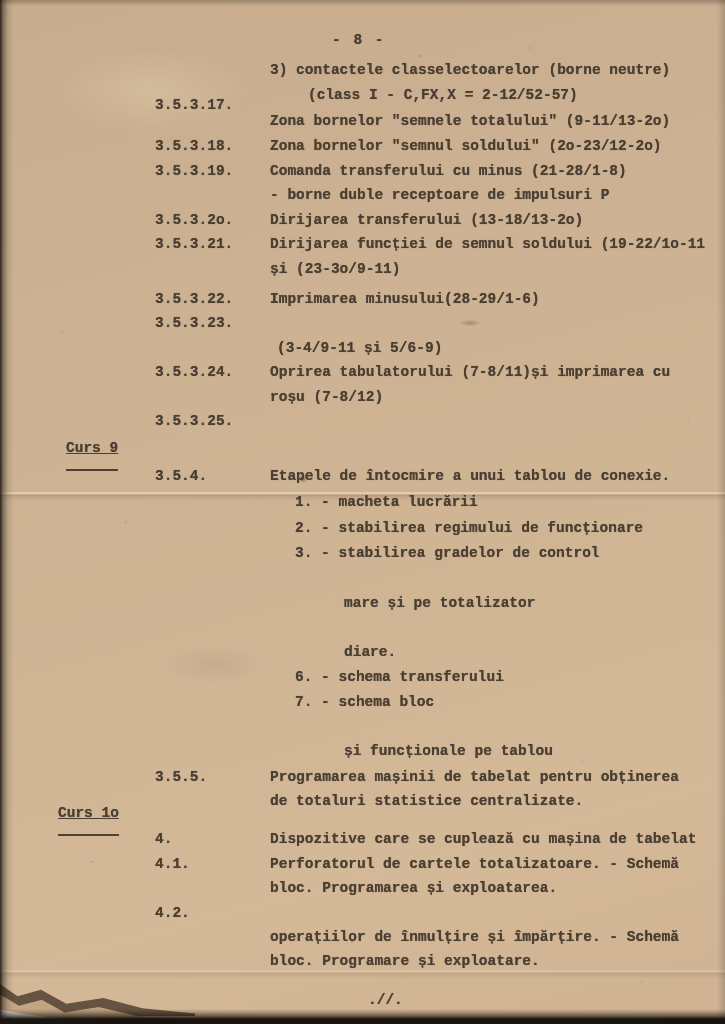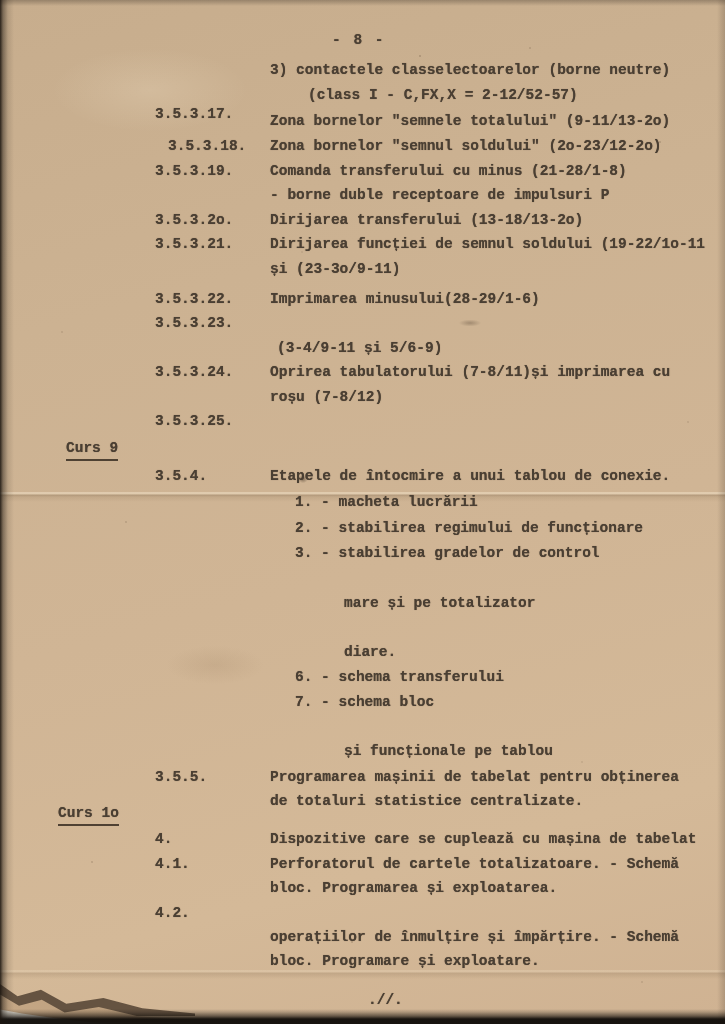--- a/index.html
+++ b/index.html
@@ -11,21 +11,21 @@
       radial-gradient(140px 60px at 150px 90px, rgba(255,242,218,.18), transparent 70%),
       radial-gradient(70px 28px at 215px 665px, rgba(130,100,70,.12), transparent 70%),
       linear-gradient(165deg,#c7ad8d 0%,#ccb292 28%,#d0b595 55%,#d4b998 80%,#cfb292 100%);
     font-family:"Liberation Mono","DejaVu Sans Mono",monospace;
     font-weight:bold;
     font-size:14.5px;
     color:#4a3f33;
     text-shadow:0 0 0.7px rgba(74,60,46,.85);
   }
   .line{position:absolute;white-space:pre;line-height:1.2;}
-  .heading{border-bottom:2px solid rgba(64,52,40,.9);padding-bottom:2px;}
+  .heading{border-bottom:2px solid rgba(64,52,40,.9);padding-bottom:12px;text-decoration:underline;}
   .pgnum{letter-spacing:2px;}
   
   .speckles{position:absolute;inset:0;pointer-events:none;background-image:
     radial-gradient(2px 2px at 420px 56px, rgba(90,70,50,.45), transparent 70%),
     radial-gradient(2px 2px at 660px 142px, rgba(90,70,50,.38), transparent 70%),
     radial-gradient(1.5px 1.5px at 62px 332px, rgba(90,70,50,.4), transparent 70%),
     radial-gradient(2px 2px at 126px 522px, rgba(90,70,50,.32), transparent 70%),
     radial-gradient(1.5px 1.5px at 688px 422px, rgba(90,70,50,.38), transparent 70%),
     radial-gradient(2px 2px at 352px 942px, rgba(90,70,50,.4), transparent 70%),
     radial-gradient(1.5px 1.5px at 582px 762px, rgba(90,70,50,.33), transparent 70%),
@@ -66,24 +66,24 @@
   <div class="crease crease1"></div>
   <div class="crease crease2"></div>
   <div class="edge-top"></div>
   <div class="edge-right"></div>
 
   <div class="line pgnum" style="top:32px;left:332px">- 8 -</div>
 
   <div class="line" style="top:62px;left:270px">3) contactele classelectoarelor (borne neutre)</div>
   <div class="line" style="top:87px;left:308px">(class I - C,FX,X = 2-12/52-57)</div>
 
-  <div class="line" style="top:106px;left:155px">3.5.3.17.</div>
+  <div class="line" style="top:97px;left:155px">3.5.3.17.</div>
   <div class="line" style="top:113px;left:270px">Zona bornelor "semnele totalului" (9-11/13-2o)</div>
 
-  <div class="line" style="top:138px;left:168px">3.5.3.18.</div>
+  <div class="line" style="top:138px;left:155px">3.5.3.18.</div>
   <div class="line" style="top:138px;left:270px">Zona bornelor "semnul soldului" (2o-23/12-2o)</div>
 
   <div class="line" style="top:163px;left:155px">3.5.3.19.</div>
   <div class="line" style="top:163px;left:270px">Comanda transferului cu minus (21-28/1-8)</div>
   <div class="line" style="top:187px;left:270px">- borne duble receptoare de impulsuri P</div>
 
   <div class="line" style="top:212px;left:155px">3.5.3.2o.</div>
   <div class="line" style="top:212px;left:270px">Dirijarea transferului (13-18/13-2o)</div>
 
   <div class="line" style="top:236px;left:155px">3.5.3.21.</div>

